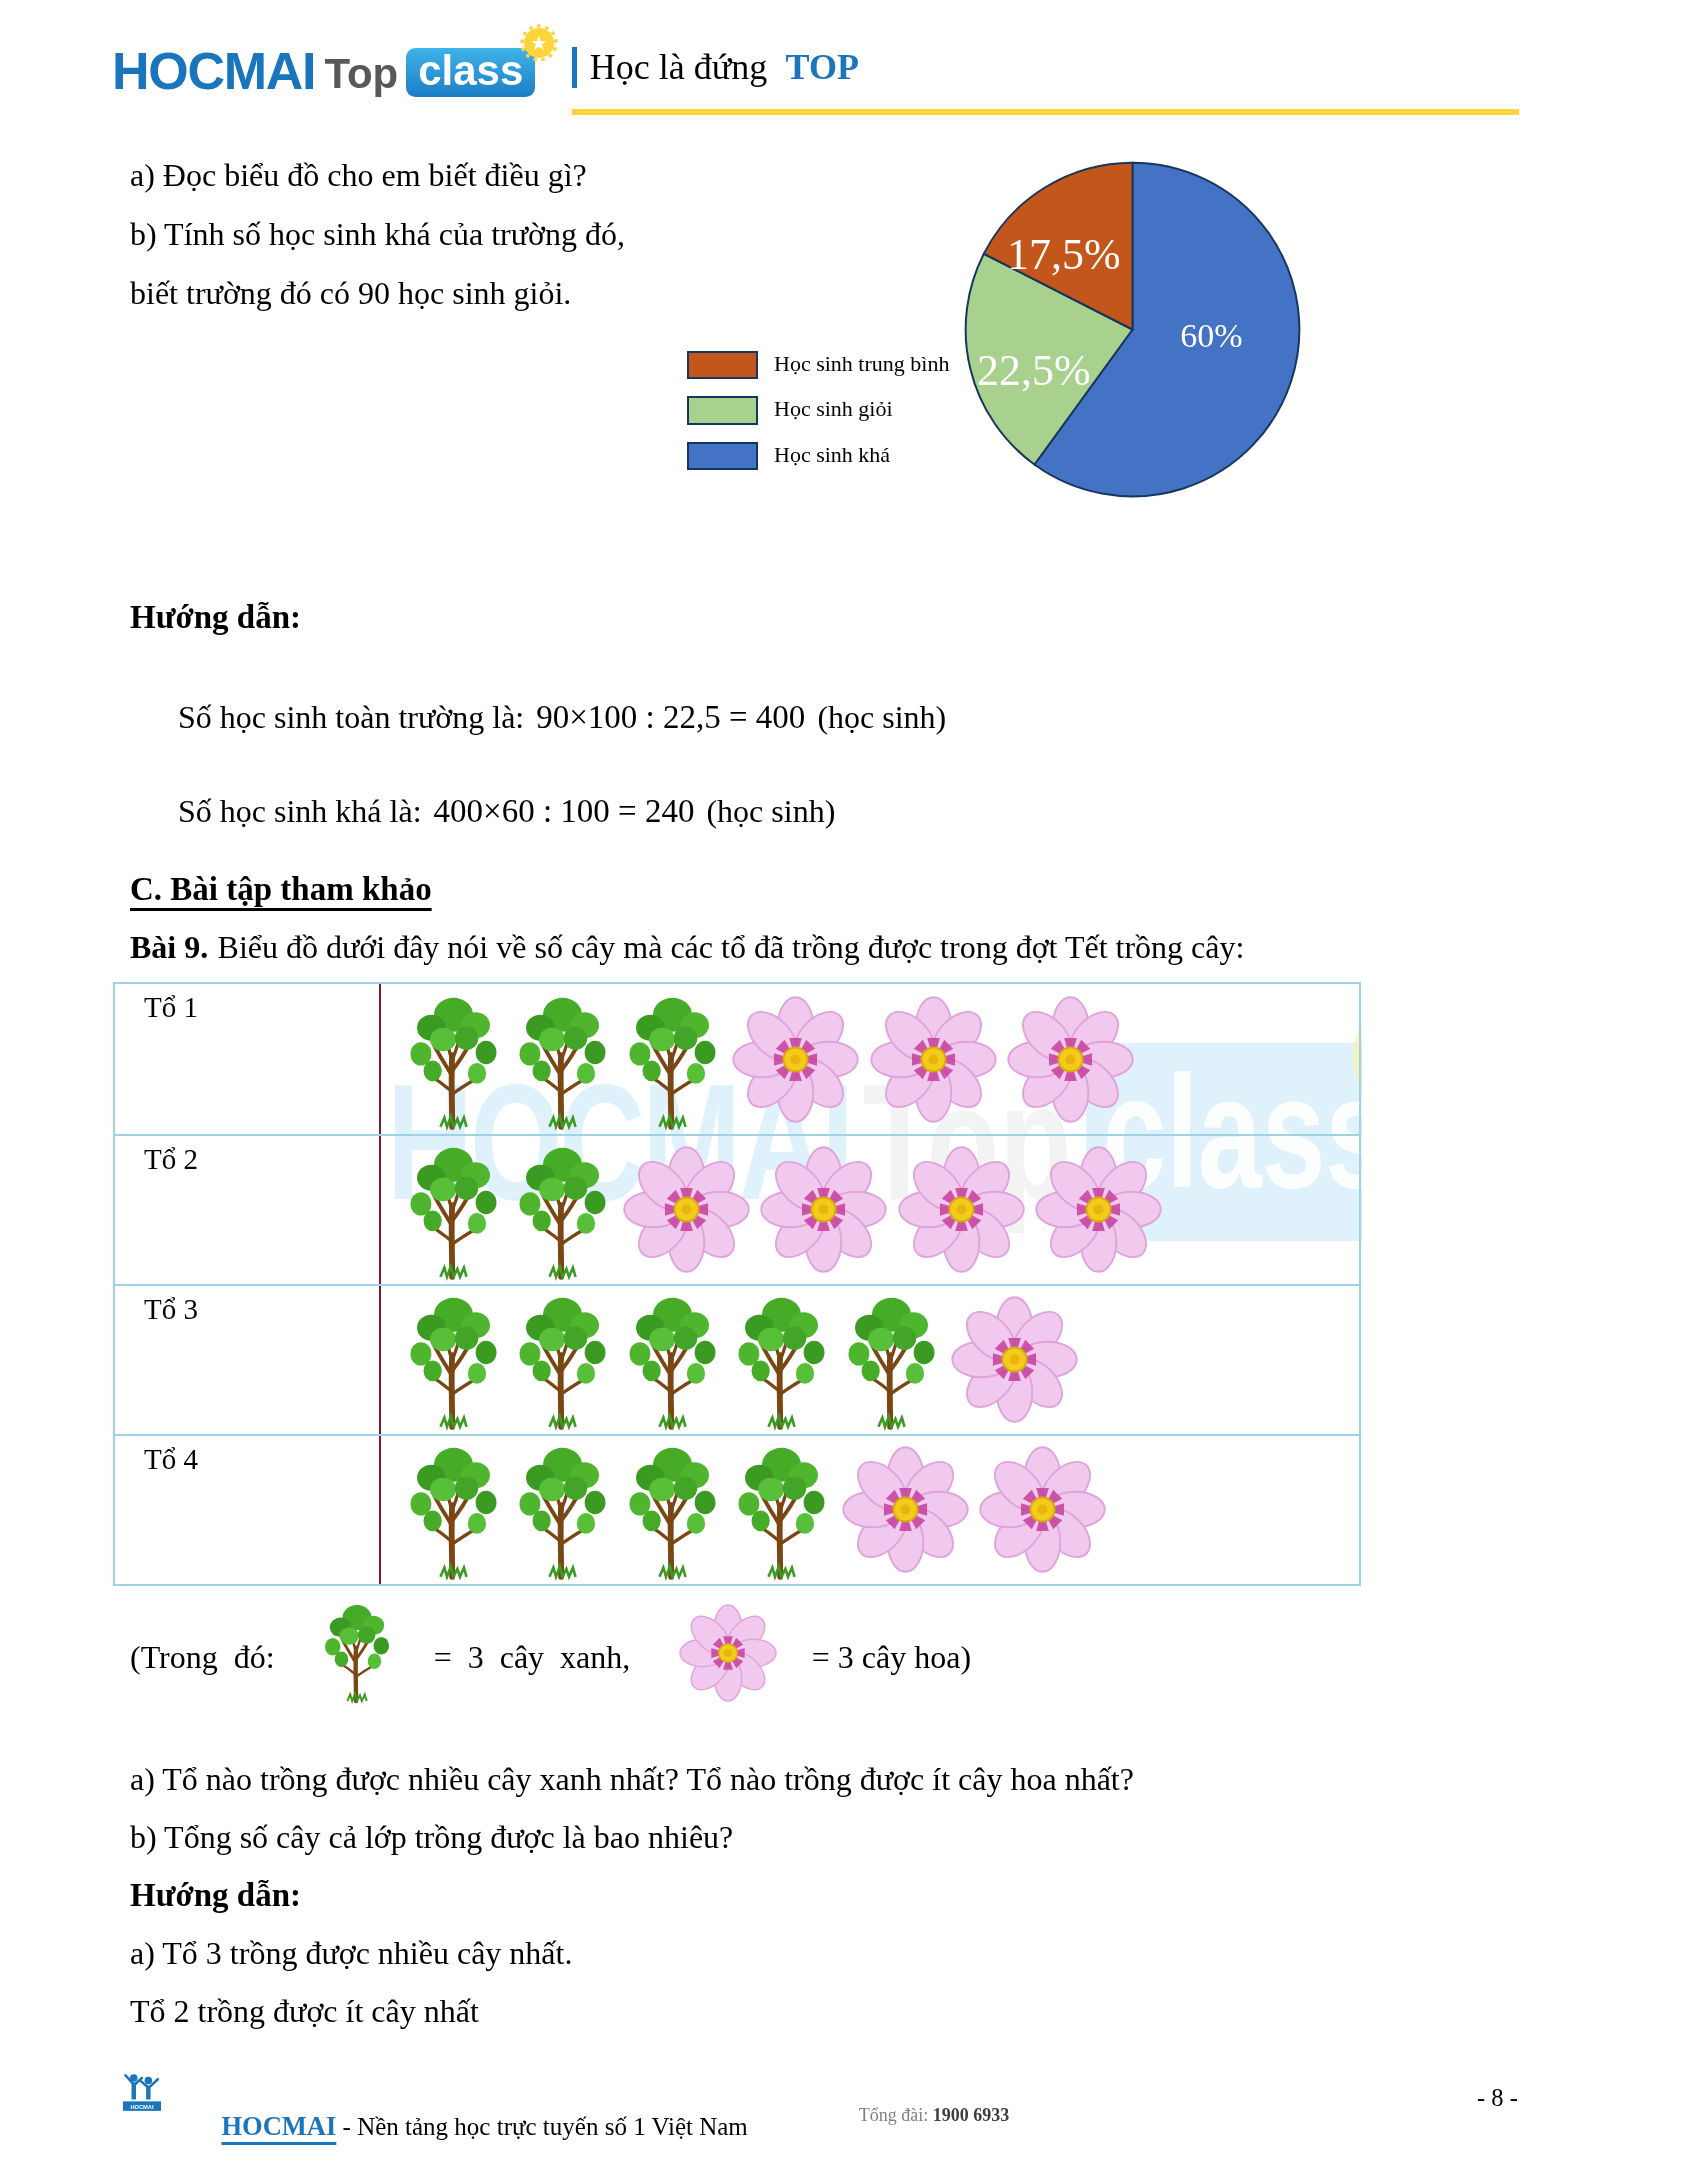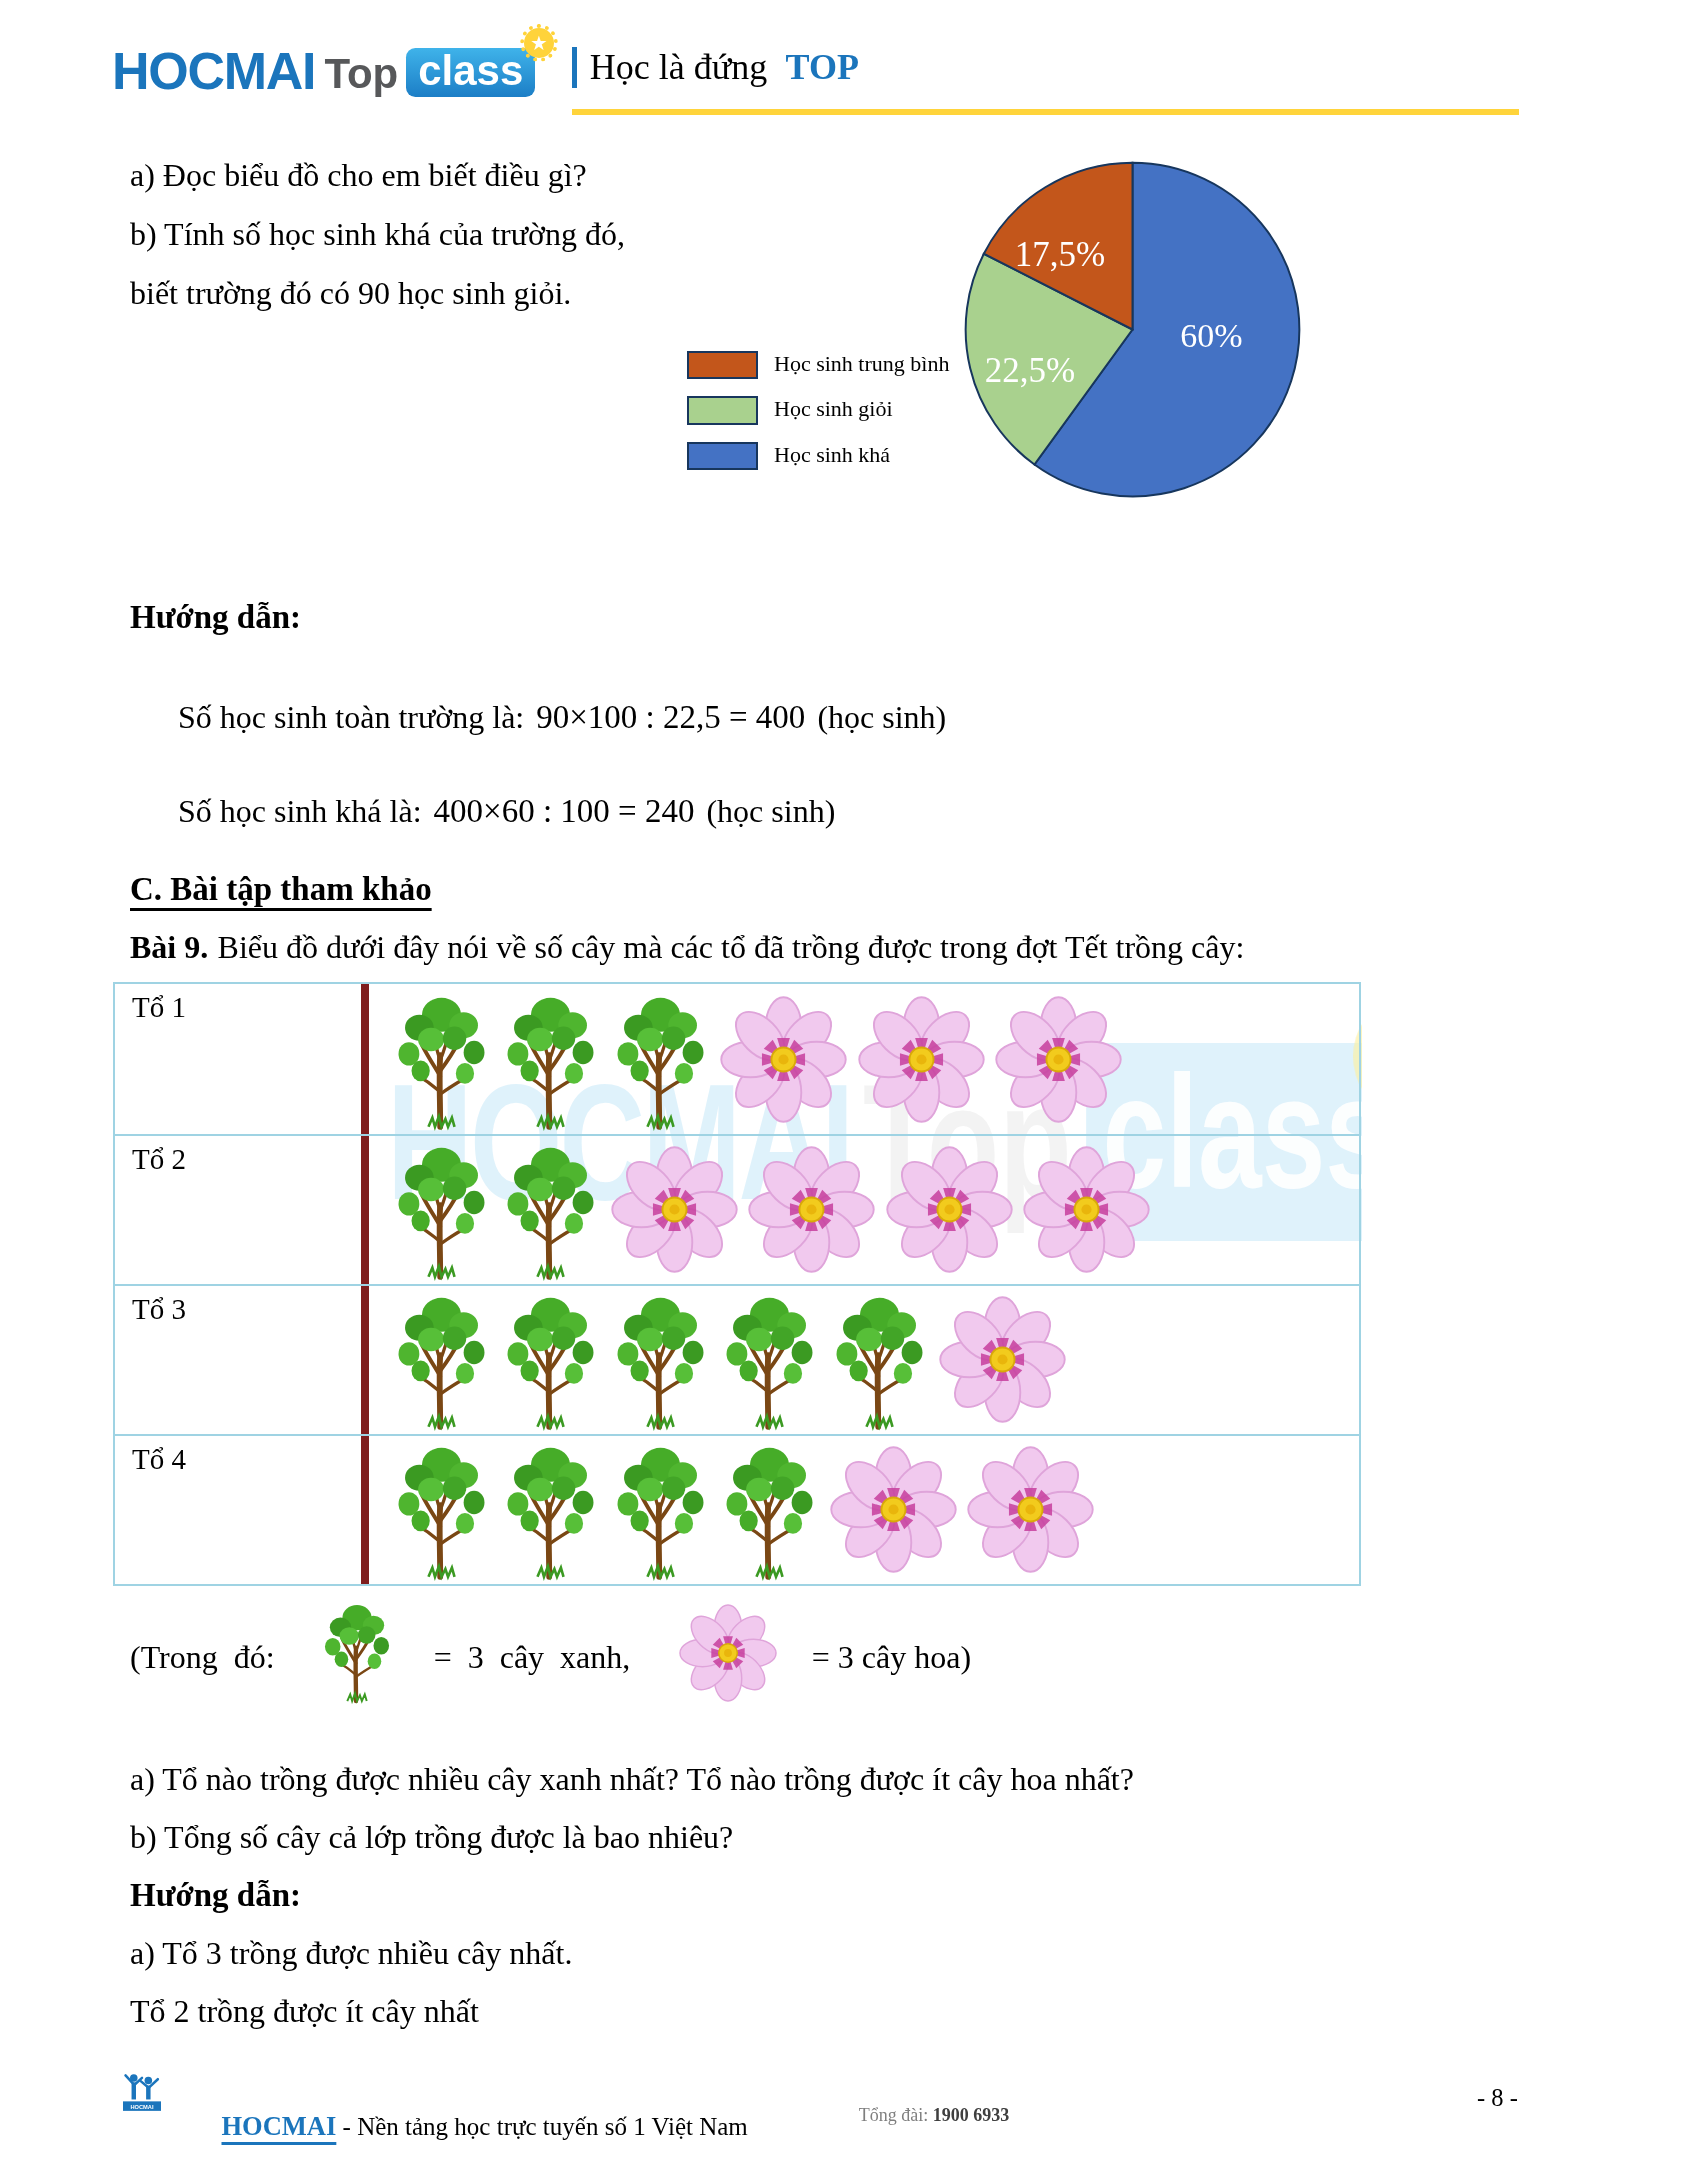--- a/index.html
+++ b/index.html
@@ -20,21 +20,21 @@
   .tagline-pipe{width:4.6px;height:41px;background:#1B75BC;margin-right:13.2px;}
   .tagline-accent{color:#1B75BC;font-weight:bold;margin-left:9.3px;}
   .header-underline{position:absolute;left:572px;top:109px;width:947px;height:6px;background:#FFD43B;}
 
   
   .intro{position:absolute;left:130px;top:146px;font-size:32px;line-height:59px;white-space:nowrap;}
 
   
   .pie-wrap{position:absolute;left:961px;top:158px;width:343px;height:343px;}
   .pie-wrap svg{position:absolute;left:0;top:0;}
-  .pie-label{position:absolute;color:#fff;text-align:center;font-size:35px;line-height:37px;}
+  .pie-label{position:absolute;color:#fff;text-align:center;font-size:44px;line-height:37px;}
   .pie-label.l60{left:204px;top:159px;width:93px;font-size:34px;}
   .pie-label.l175{left:46px;top:78px;width:106px;}
   .pie-label.l225{left:16px;top:194px;width:106px;}
   .legend{position:absolute;left:687px;top:351px;}
   .legend-row{display:flex;align-items:flex-start;margin-bottom:17px;}
   .legend-swatch{width:71px;height:28.4px;border:2px solid #17365D;box-sizing:border-box;}
   .legend-label{margin-left:16px;font-size:22px;white-space:nowrap;}
 
   
   .sol1{position:absolute;left:130px;top:599px;}
@@ -50,22 +50,22 @@
   .secC-heading{font-size:33px;font-weight:bold;text-decoration:underline;
                 text-decoration-thickness:3.3px;text-underline-offset:8px;}
   .exercise{position:absolute;left:0;top:58px;font-size:32px;white-space:nowrap;}
   .exercise .ex-label{font-weight:bold;margin-right:9.3px;}
 
   
   .picto{position:absolute;left:113px;top:982px;width:1248px;height:604px;
          border:2.6px solid #9FD3E3;box-sizing:border-box;z-index:1;background:transparent;}
   .picto-row{display:flex;height:150px;box-sizing:border-box;}
   .picto-row + .picto-row{border-top:2px solid #9FD3E3;}
-  .picto-label{width:254px;box-sizing:border-box;border-right:8px solid #7f1d1d;
-               font-size:29px;padding:6.6px 0 0 17px;}
+  .picto-label{width:254px;box-sizing:border-box;border-right:2px solid #7f1d1d;
+               font-size:29px;padding:6.6px 0 0 17px;margin-left:12px;}
   .picto-cell{flex:1;display:flex;align-items:flex-end;padding-left:22.5px;gap:10.6px;overflow:hidden;}
   .picto-cell svg.tree{width:99px;height:138px;margin-bottom:2px;flex:0 0 auto;}
   .picto-cell svg.flower{width:127px;height:127px;margin-bottom:10.6px;flex:0 0 auto;}
 
   
   .watermark-clip{position:absolute;left:387px;top:1019px;width:975px;height:246px;
                   overflow:hidden;z-index:0;pointer-events:none;}
   .watermark{display:flex;align-items:center;height:100%;
              font-family:"Liberation Sans",sans-serif;font-weight:bold;
              transform:scaleX(0.72);transform-origin:left center;white-space:nowrap;}

